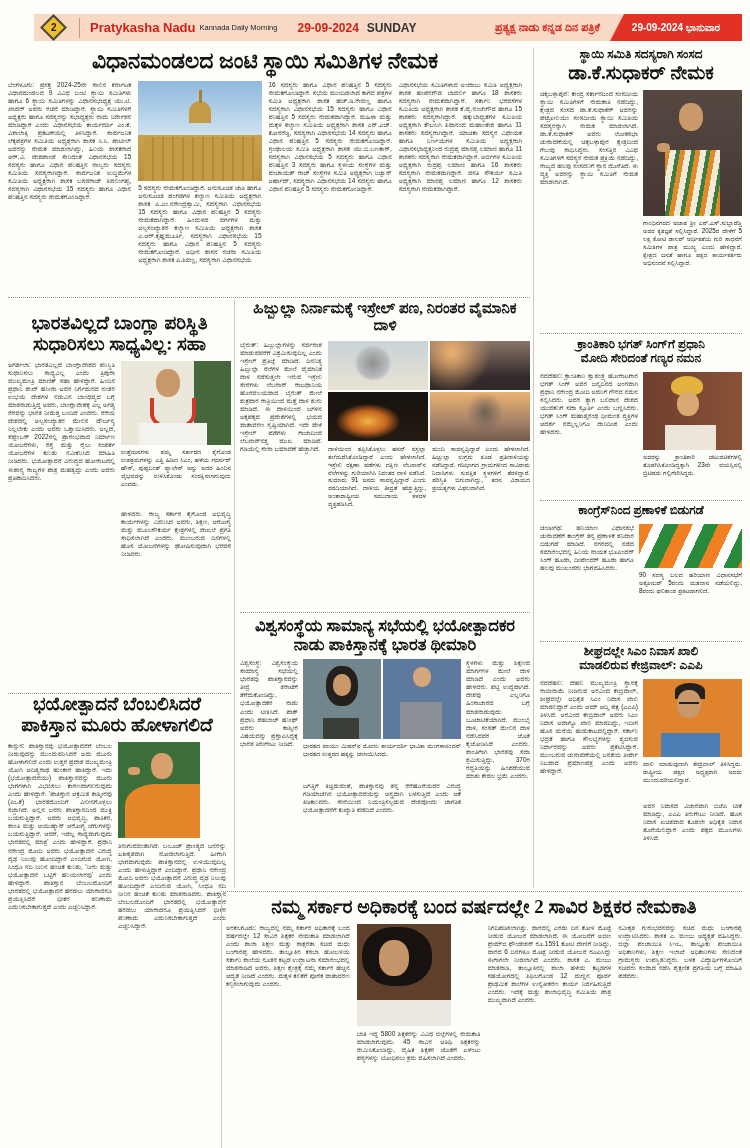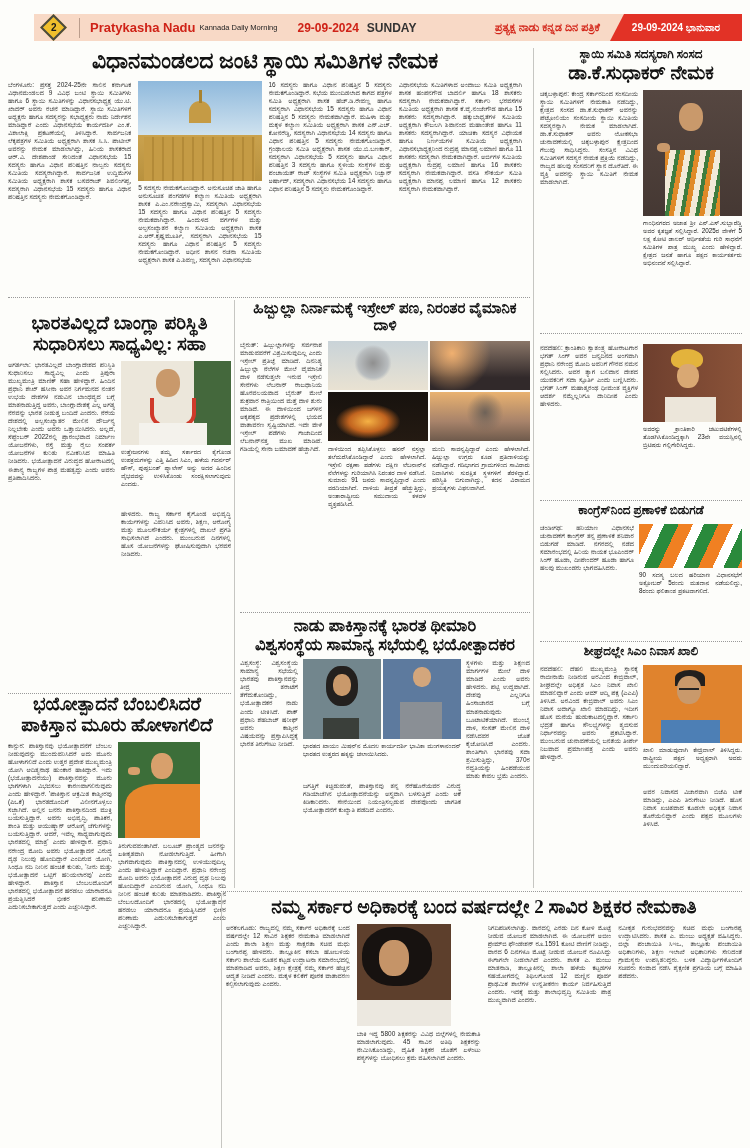--- a/index.html
+++ b/index.html
@@ -108,22 +108,22 @@
         </div>
         <div class="cols" style="gap:6px;margin-top:4px;flex:1;">
           <div class="cap" style="flex:1;">ದಾಳಿಯಿಂದ ತಪ್ಪಿಸಿಕೊಳ್ಳಲು ಹನನ್ ನಸ್ರಲ್ಲಾ ತಲೆಮರೆಸಿಕೊಂಡಿದ್ದಾರೆ ಎಂದು ಹೇಳಲಾಗಿದೆ. ಇಸ್ರೇಲಿ ರಕ್ಷಣಾ ಪಡೆಗಳು ದಕ್ಷಿಣ ಲೆಬನಾನ್‌ನ ನೆಲೆಗಳನ್ನು ಗುರಿಯಾಗಿಸಿ ನಿರಂತರ ದಾಳಿ ನಡೆಸಿವೆ. ಸುಮಾರು 91 ಜನರು ಸಾವನ್ನಪ್ಪಿದ್ದಾರೆ ಎಂದು ವರದಿಯಾಗಿದೆ. ದಾಳಿಯ ತೀವ್ರತೆ ಹೆಚ್ಚುತ್ತಿದ್ದು, ಅಂತಾರಾಷ್ಟ್ರೀಯ ಸಮುದಾಯ ಕಳವಳ ವ್ಯಕ್ತಪಡಿಸಿದೆ.</div>
           <div class="cap" style="flex:1;">ಮಂದಿ ಸಾವನ್ನಪ್ಪಿದ್ದಾರೆ ಎಂದು ಹೇಳಲಾಗಿದೆ. ಹಿಜ್ಬುಲ್ಲಾ ಉಗ್ರರು ಕೂಡ ಪ್ರತಿದಾಳಿಯನ್ನು ನಡೆಸಿದ್ದಾರೆ. ಗಡಿಭಾಗದ ಗ್ರಾಮಗಳಿಂದ ಸಾವಿರಾರು ನಿವಾಸಿಗಳು ಸುರಕ್ಷಿತ ಸ್ಥಳಗಳಿಗೆ ತೆರಳಿದ್ದಾರೆ. ಪರಿಸ್ಥಿತಿ ಬಿಗುವಾಗಿದ್ದು, ಕದನ ವಿರಾಮದ ಪ್ರಯತ್ನಗಳು ವಿಫಲವಾಗಿವೆ.</div>
         </div>
       </div>
     </div>
   </div>
 
   <div class="abs" style="left:240px;top:616px;width:290px;height:270px;">
+    <div class="hl" style="font-size:16.5px;">ವಿಶ್ವಸಂಸ್ಥೆಯ ಸಾಮಾನ್ಯ ಸಭೆಯಲ್ಲಿ ಭಯೋತ್ಪಾದಕರ</div>
     <div class="hl" style="font-size:16.5px;">ನಾಡು ಪಾಕಿಸ್ತಾನಕ್ಕೆ ಭಾರತ ಥೀಮಾರಿ</div>
-    <div class="hl" style="font-size:16.5px;">ವಿಶ್ವಸಂಸ್ಥೆಯ ಸಾಮಾನ್ಯ ಸಭೆಯಲ್ಲಿ ಭಯೋತ್ಪಾದಕರ</div>
     <div class="cols" style="gap:5px;margin-top:5px;height:222px;">
       <div class="bt" style="width:58px;">ವಿಶ್ವಸಂಸ್ಥೆ: ವಿಶ್ವಸಂಸ್ಥೆಯ ಸಾಮಾನ್ಯ ಸಭೆಯಲ್ಲಿ ಭಾರತವು ಪಾಕಿಸ್ತಾನವನ್ನು ತೀವ್ರ ತರಾಟೆಗೆ ತೆಗೆದುಕೊಂಡಿದ್ದು, ಭಯೋತ್ಪಾದಕರ ನಾಡು ಎಂದು ಟೀಕಿಸಿದೆ. ಪಾಕ್ ಪ್ರಧಾನಿ ಶೆಹಬಾಜ್ ಷರೀಫ್ ಅವರು ಕಾಶ್ಮೀರ ವಿಷಯವನ್ನು ಪ್ರಸ್ತಾಪಿಸಿದ್ದಕ್ಕೆ ಭಾರತ ತಿರುಗೇಟು ನೀಡಿದೆ.</div>
       <div style="width:158px;display:flex;flex-direction:column;">
         <div style="width:100%;height:80px;display:flex;gap:2px;">
           <div class="ph" style="flex:1;background:#72868d;">
             <div style="left:30%;top:8%;width:32px;height:40px;background:#23201e;border-radius:45%;"></div>
             <div class="face" style="left:38%;top:18%;width:18px;height:22px;"></div>
             <div style="bottom:0;left:26%;width:46%;height:26%;background:#3a3f3a;"></div>
           </div>
           <div class="ph" style="flex:1;background:#5d7a9e;">
@@ -181,20 +181,22 @@
           <div class="face" style="left:36%;top:10%;width:24px;height:28px;"></div>
           <div style="bottom:0;left:22%;width:56%;height:52%;background:repeating-linear-gradient(100deg,#e08a28 0 5px,#f2ead8 5px 11px,#3f7d3f 11px 15px);"></div>
           <div style="left:14%;top:42%;width:13px;height:9px;background:#c9996b;border-radius:40%;"></div>
         </div>
         <div class="cap" style="flex:1;margin-top:3px;">ಗಾಂಧಿನಗರದ ಅಜಾತ ಶ್ರೀ ಎನ್.ಎಸ್.ಸುಬ್ಬಾರೆಡ್ಡಿ ಅವರ ಕೃತಜ್ಞತೆ ಸಲ್ಲಿಸಿದ್ದಾರೆ. 2025ರ ವೇಳೆಗೆ 5 ಲಕ್ಷ ಕೋಟಿ ಡಾಲರ್ ಆರ್ಥಿಕತೆಯ ಗುರಿ ಸಾಧನೆಗೆ ಸಮಿತಿಗಳ ಪಾತ್ರ ಮುಖ್ಯ ಎಂದು ಹೇಳಿದ್ದಾರೆ. ಕ್ಷೇತ್ರದ ಜನತೆ ಹಾಗೂ ಪಕ್ಷದ ಕಾರ್ಯಕರ್ತರು ಅಭಿನಂದನೆ ಸಲ್ಲಿಸಿದ್ದಾರೆ.</div>
       </div>
     </div>
   </div>
 
   <div class="abs" style="left:540px;top:338px;width:202px;height:158px;">
+    <div class="hl hl-right">ಕ್ರಾಂತಿಕಾರಿ ಭಗತ್ ಸಿಂಗ್‌ಗೆ ಪ್ರಧಾನಿ</div>
+    <div class="hl hl-right">ಮೋದಿ ಸೇರಿದಂತೆ ಗಣ್ಯರ ನಮನ</div>
     <div class="cols" style="gap:5px;margin-top:6px;height:112px;">
       <div class="bt" style="width:98px;">ನವದೆಹಲಿ: ಕ್ರಾಂತಿಕಾರಿ ಸ್ವಾತಂತ್ರ್ಯ ಹೋರಾಟಗಾರ ಭಗತ್ ಸಿಂಗ್ ಅವರ ಜನ್ಮದಿನದ ಅಂಗವಾಗಿ ಪ್ರಧಾನಿ ನರೇಂದ್ರ ಮೋದಿ ಅವರಿಗೆ ಗೌರವ ನಮನ ಸಲ್ಲಿಸಿದರು. ಅವರ ತ್ಯಾಗ ಬಲಿದಾನ ದೇಶದ ಯುವಕರಿಗೆ ಸದಾ ಸ್ಫೂರ್ತಿ ಎಂದು ಬಣ್ಣಿಸಿದರು. ಭಗತ್ ಸಿಂಗ್ ಮಹಾತ್ಮರಂಥ ಧೀಮಂತ ವ್ಯಕ್ತಿಗಳ ಆದರ್ಶ ನಮ್ಮೆಲ್ಲರಿಗೂ ದಾರಿದೀಪ ಎಂದು ಹೇಳಿದರು.</div>
       <div style="flex:1;display:flex;flex-direction:column;">
         <div class="ph" style="width:100%;height:78px;background:linear-gradient(90deg,#6e3f2e 0%,#8a5238 100%);">
           <div style="left:28%;top:6%;width:32px;height:20px;background:#e3b33c;border-radius:50% 50% 42% 42%;"></div>
           <div class="face" style="left:34%;top:26%;width:22px;height:24px;background:#d9a873;"></div>
           <div style="bottom:0;left:22%;width:52%;height:32%;background:#ece6da;"></div>
         </div>
         <div class="cap" style="flex:1;margin-top:3px;">ಅವರನ್ನು ಕ್ರಾಂತಿಕಾರಿ ಚಟುವಟಿಕೆಗಳಲ್ಲಿ ತೊಡಗಿಸಿಕೊಂಡಿದ್ದಕ್ಕಾಗಿ 23ನೇ ವಯಸ್ಸಿನಲ್ಲಿ ಬ್ರಿಟಿಷರು ಗಲ್ಲಿಗೇರಿಸಿದ್ದರು.</div>
       </div>
@@ -207,20 +209,21 @@
       <div class="bt" style="width:94px;">ಚಂಡೀಗಢ: ಹರಿಯಾಣ ವಿಧಾನಸಭೆ ಚುನಾವಣೆಗೆ ಕಾಂಗ್ರೆಸ್ ತನ್ನ ಪ್ರಣಾಳಿಕೆ ಶನಿವಾರ ಬಿಡುಗಡೆ ಮಾಡಿದೆ. ನಗರದಲ್ಲಿ ನಡೆದ ಸಮಾರಂಭದಲ್ಲಿ ಹಿರಿಯ ನಾಯಕ ಭೂಪಿಂದರ್ ಸಿಂಗ್ ಹೂಡಾ, ದೀಪೇಂದರ್ ಹೂಡಾ ಹಾಗೂ ಹಲವು ಮುಖಂಡರು ಭಾಗವಹಿಸಿದರು.</div>
       <div style="flex:1;display:flex;flex-direction:column;">
         <div class="ph" style="width:100%;height:44px;background:repeating-linear-gradient(115deg,#f08022 0 13px,#ffffff 13px 23px,#2a8a3c 23px 36px);"></div>
         <div class="cap" style="flex:1;margin-top:3px;">90 ಸದಸ್ಯ ಬಲದ ಹರಿಯಾಣ ವಿಧಾನಸಭೆಗೆ ಅಕ್ಟೋಬರ್ 5ರಂದು ಮತದಾನ ನಡೆಯಲಿದ್ದು, 8ರಂದು ಫಲಿತಾಂಶ ಪ್ರಕಟವಾಗಲಿದೆ.</div>
       </div>
     </div>
   </div>
 
   <div class="abs" style="left:540px;top:645px;width:202px;height:242px;">
     <div class="hl hl-right">ಶೀಘ್ರದಲ್ಲೇ ಸಿಎಂ ನಿವಾಸ ಖಾಲಿ</div>
+    <div class="hl hl-right">ಮಾಡಲಿರುವ ಕೇಜ್ರಿವಾಲ್: ಎಎಪಿ</div>
     <div class="cols" style="gap:5px;margin-top:6px;height:196px;">
       <div class="bt" style="width:98px;">ನವದೆಹಲಿ: ದೆಹಲಿ ಮುಖ್ಯಮಂತ್ರಿ ಸ್ಥಾನಕ್ಕೆ ರಾಜೀನಾಮೆ ನೀಡಿರುವ ಅರವಿಂದ ಕೇಜ್ರಿವಾಲ್, ಶೀಘ್ರದಲ್ಲೇ ಅಧಿಕೃತ ಸಿಎಂ ನಿವಾಸ ಖಾಲಿ ಮಾಡಲಿದ್ದಾರೆ ಎಂದು ಆಮ್ ಆದ್ಮಿ ಪಕ್ಷ (ಎಎಪಿ) ತಿಳಿಸಿದೆ. ಅರವಿಂದ ಕೇಜ್ರಿವಾಲ್ ಅವರು ಸಿಎಂ ನಿವಾಸ ಅದಾಗ್ಯೂ ಖಾಲಿ ಮಾಡದಿದ್ದು, ಇದೀಗ ಹೊಸ ಮನೆಯ ಹುಡುಕಾಟದಲ್ಲಿದ್ದಾರೆ. ಸರ್ಕಾರಿ ಭದ್ರತೆ ಹಾಗೂ ಸೌಲಭ್ಯಗಳನ್ನು ತ್ಯಜಿಸುವ ನಿರ್ಧಾರವನ್ನು ಅವರು ಪ್ರಕಟಿಸಿದ್ದಾರೆ. ಮುಂಬರುವ ಚುನಾವಣೆಯಲ್ಲಿ ಜನತೆಯ ತೀರ್ಪೇ ನಿಜವಾದ ಪ್ರಮಾಣಪತ್ರ ಎಂದು ಅವರು ಹೇಳಿದ್ದಾರೆ.</div>
       <div style="flex:1;display:flex;flex-direction:column;">
         <div class="ph" style="width:100%;height:78px;background:#e0832d;">
           <div style="left:32%;top:6%;width:30px;height:16px;background:#23201e;border-radius:50% 50% 0 0;"></div>
           <div class="face" style="left:34%;top:14%;width:24px;height:28px;"></div>
           <div style="left:36%;top:30%;width:20px;height:2px;background:#222;"></div>
           <div style="bottom:0;left:18%;width:60%;height:30%;background:#4d7fb5;"></div>
         </div>
         <div class="cap" style="height:42px;margin-top:3px;">ಖಾಲಿ ಮಾಡುವುದಾಗಿ ಕೇಜ್ರಿವಾಲ್ ತಿಳಿಸಿದ್ದರು. ರಾಷ್ಟ್ರೀಯ ಪಕ್ಷದ ಅಧ್ಯಕ್ಷರಾಗಿ ಅವರು ಮುಂದುವರಿಯಲಿದ್ದಾರೆ.</div>

